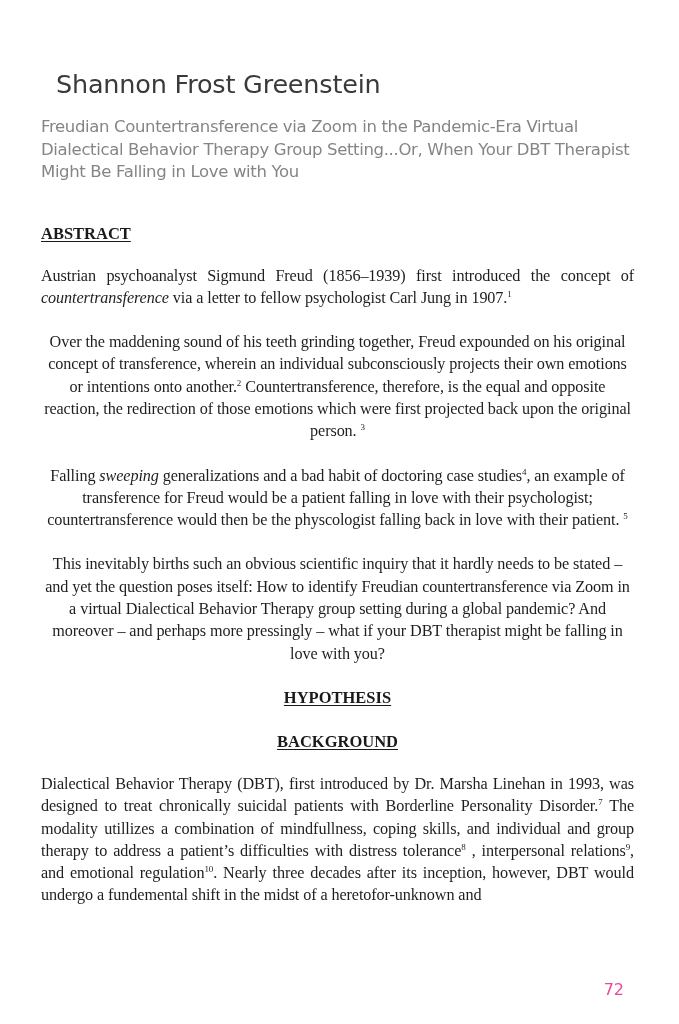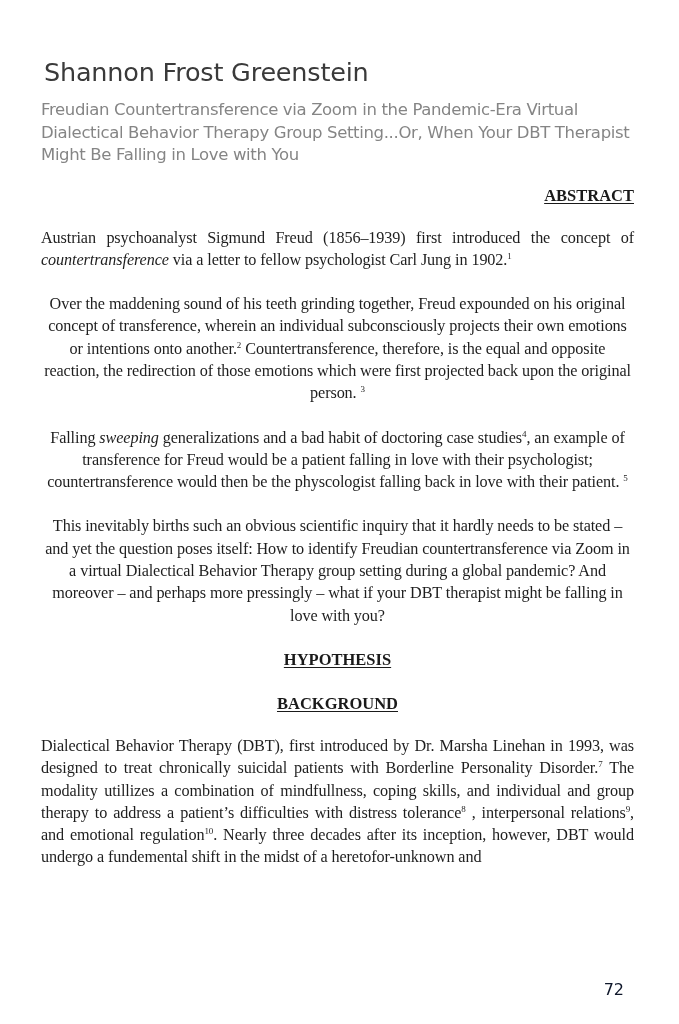--- a/index.html
+++ b/index.html
@@ -17,21 +17,21 @@
       position: absolute;
       left: 41px;
       top: 52px;
       width: 593px;
     }
     .author {
       font-family: "DejaVu Sans", sans-serif;
       font-size: 25.5px;
       color: #3a3a3a;
       line-height: 34px;
-      margin: 3px;
+      margin: 15px;
       font-weight: normal;
       letter-spacing: -0.2px;
     }
     .subtitle {
       font-family: "DejaVu Sans", sans-serif;
       font-size: 16.5px;
       color: #858585;
       line-height: 22.5px;
       margin: 10px 0 0 0;
       font-weight: normal;
@@ -55,43 +55,43 @@
       text-align: justify;
       margin: 0;
       letter-spacing: -0.1px;
     }
     .para sup {
       font-size: 9px;
       line-height: 0;
       vertical-align: super;
     }
     .para em { font-style: italic; }
-    .gap-heading-top { margin-top: 18px; text-align: right; }
+    .gap-heading-top { margin-top: 39px; }
     .gap-after-heading { margin-top: 20px; }
     .gap-para { margin-top: 22px; text-align: center; }
     .page-number {
       position: absolute;
       right: 55px;
       top: 980px;
       font-family: "DejaVu Sans", sans-serif;
       font-size: 16px;
-      color: #0f172a;
+      color: #ec4899;
     }
   </style>
 </head>
 <body>
 
 <div class="page">
   <h1 class="author">Shannon Frost Greenstein</h1>
   <h2 class="subtitle">Freudian Countertransference via Zoom in the Pandemic-Era Virtual Dialectical Behavior Therapy Group Setting...Or, When Your DBT Therapist Might Be Falling in Love with You</h2>
 
   <div>
     <h3 class="section-heading gap-heading-top">ABSTRACT</h3>
 
-    <p class="para gap-after-heading"><span>Austrian psychoanalyst Sigmund Freud (1856–1939) first introduced the concept of </span><em>countertransference</em><span> via a letter to fellow psychologist Carl Jung in 1902.</span><sup>1</sup></p>
+    <p class="para gap-after-heading"><span>Austrian psychoanalyst Sigmund Freud (1856–1939) first introduced the concept of </span><em>countertransference</em><span> via a letter to fellow psychologist Carl Jung in 1907.</span><sup>1</sup></p>
 
     <p class="para gap-para"><span>Over the maddening sound of his teeth grinding together, Freud expounded on his original concept of transference, wherein an individual subconsciously projects their own emotions or intentions onto another.</span><sup>2</sup><span> Countertransference, therefore, is the equal and opposite reaction, the redirection of those emotions which were first projected back upon the original person. </span><sup>3</sup></p>
 
     <p class="para gap-para"><span>Falling </span><em>sweeping</em><span> generalizations and a bad habit of doctoring case studies</span><sup>4</sup><span>, an example of transference for Freud would be a patient falling in love with their psychologist; countertransference would then be the physcologist falling back in love with their patient. </span><sup>5</sup></p>
 
     <p class="para gap-para">This inevitably births such an obvious scientific inquiry that it hardly needs to be stated – and yet the question poses itself: How to identify Freudian countertransference via Zoom in a virtual Dialectical Behavior Therapy group setting during a global pandemic? And moreover – and perhaps more pressingly – what if your DBT therapist might be falling in love with you?</p>
   </div>
 
   <div>
     <h3 class="section-heading gap-para">HYPOTHESIS</h3>

